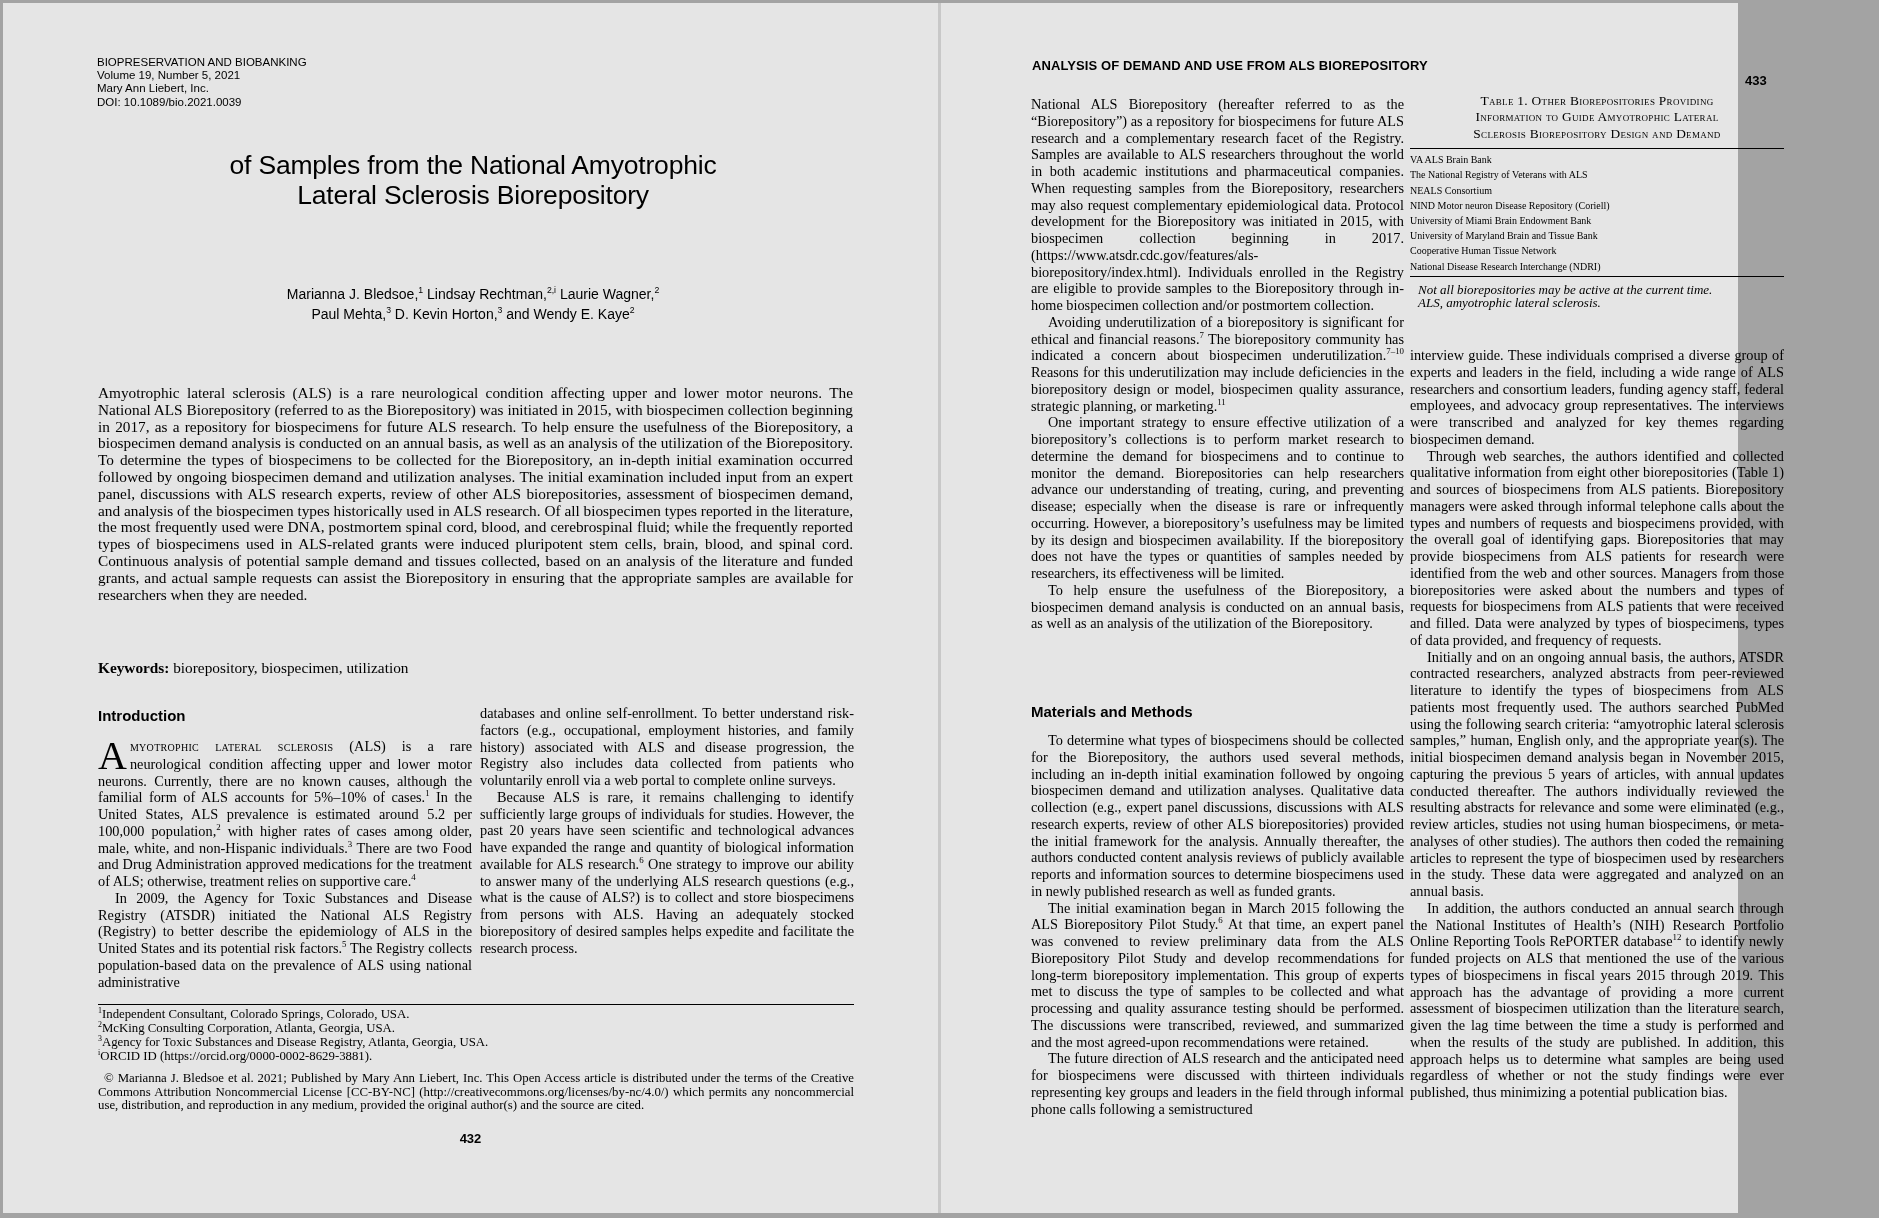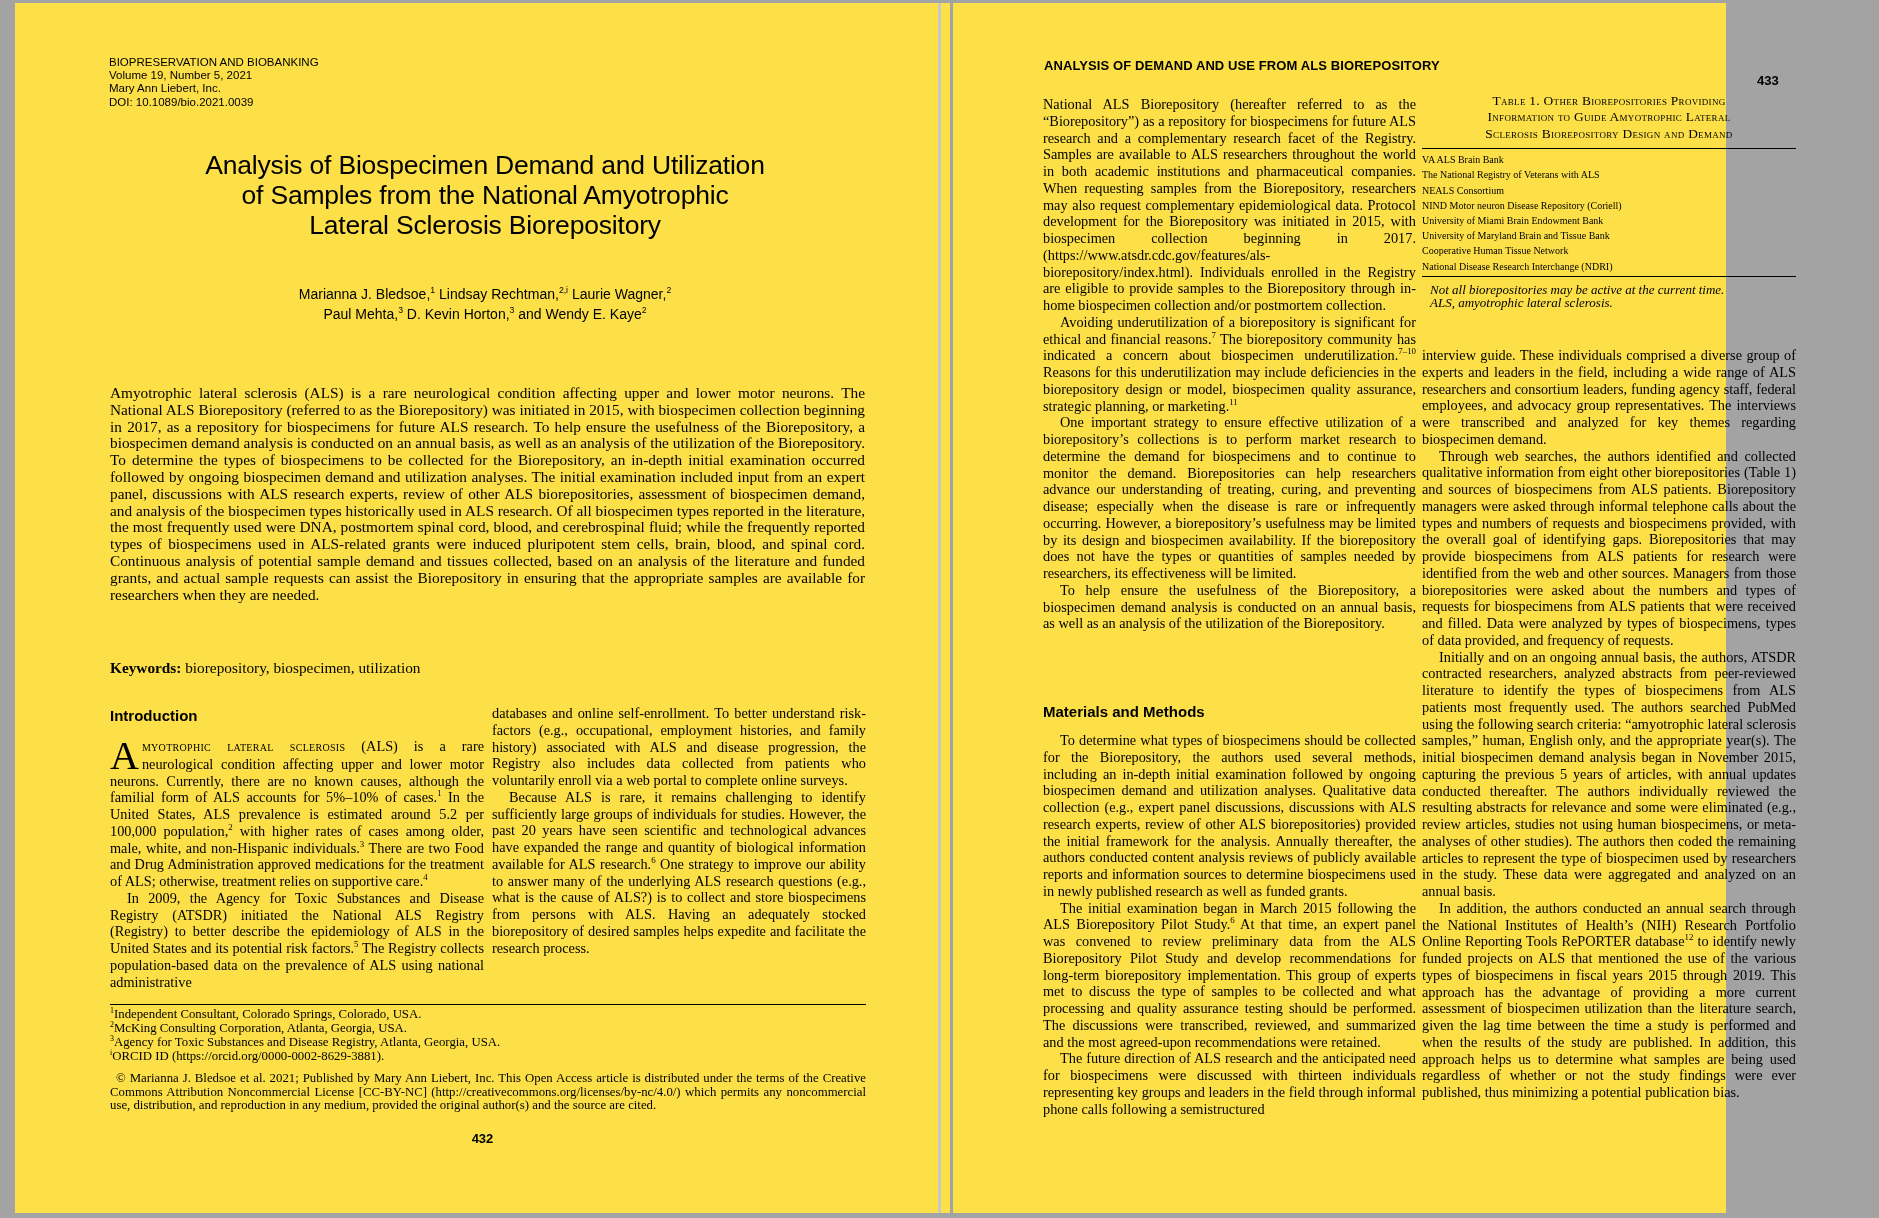--- a/index.html
+++ b/index.html
@@ -2,24 +2,24 @@
 <html><head>
 <meta charset="utf-8">
 <style>
   html, body { margin:0; padding:0; }
   body {
     width:1879px; height:1218px; overflow:hidden;
     background:#a3a3a3; position:relative;
     font-family:"Liberation Serif", serif; color:#000;
   }
   .page {
-    position:absolute; top:3px; background:#fde047; height:1210px;margin-left:12px;
+    position:absolute; top:3px; background:#e5e5e5; height:1210px;
   }
   #page-left { left:3px; width:935px; }
-  #page-right { left:941px; width:773px; }
+  #page-right { left:941px; width:773px;padding-left:24px; }
   .gutter { position:absolute; left:938px; top:3px; width:3px; height:1210px; background:#c8c8c8; }
 
   .sans { font-family:"Liberation Sans", sans-serif; }
   .abs { position:absolute; }
 
   
   .journal-block { left:94px; top:53px; font-size:11.5px; line-height:13.2px; }
   .journal-block div { white-space:nowrap; }
   .title-block {
     left:80px; width:780px; top:147px; text-align:center;
@@ -76,21 +76,20 @@
 
 <div class="page" id="page-left">
   <div class="abs journal-block sans">
     <div>BIOPRESERVATION AND BIOBANKING</div>
     <div>Volume 19, Number 5, 2021</div>
     <div>Mary Ann Liebert, Inc.</div>
     <div>DOI: 10.1089/bio.2021.0039</div>
   </div>
 
   <div class="abs title-block sans">
-    <div>Analysis of Biospecimen Demand and Utilization</div>
     <div>of Samples from the National Amyotrophic</div>
     <div>Lateral Sclerosis Biorepository</div>
   </div>
 
   <div class="abs authors-block sans">
     <div>
       <span>Marianna J. Bledsoe,</span><sup>1</sup><span> Lindsay Rechtman,</span><sup>2,i</sup><span> Laurie Wagner,</span><sup>2</sup>
     </div>
     <div>
       <span>Paul Mehta,</span><sup>3</sup><span> D. Kevin Horton,</span><sup>3</sup><span> and Wendy E. Kaye</span><sup>2</sup>

